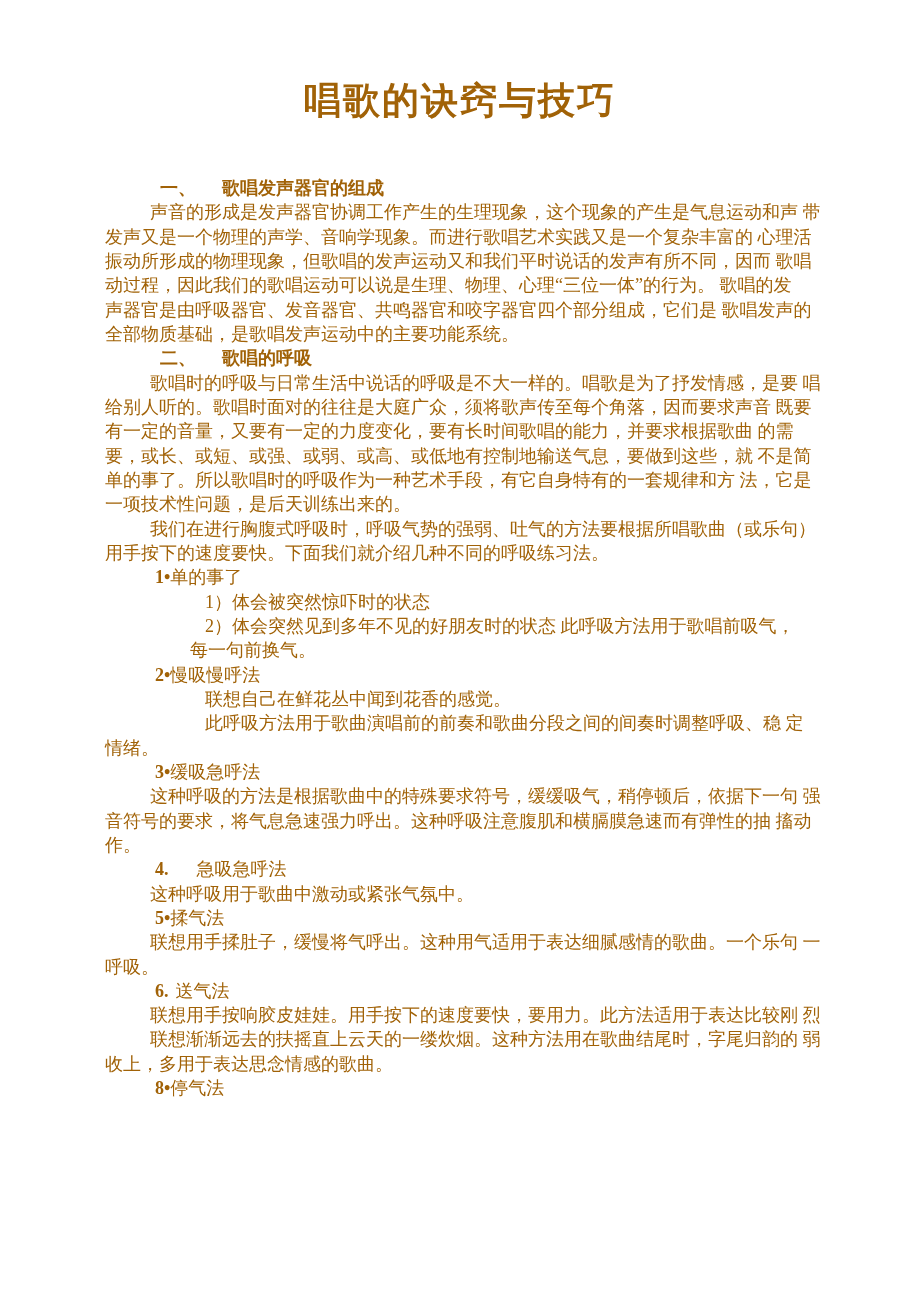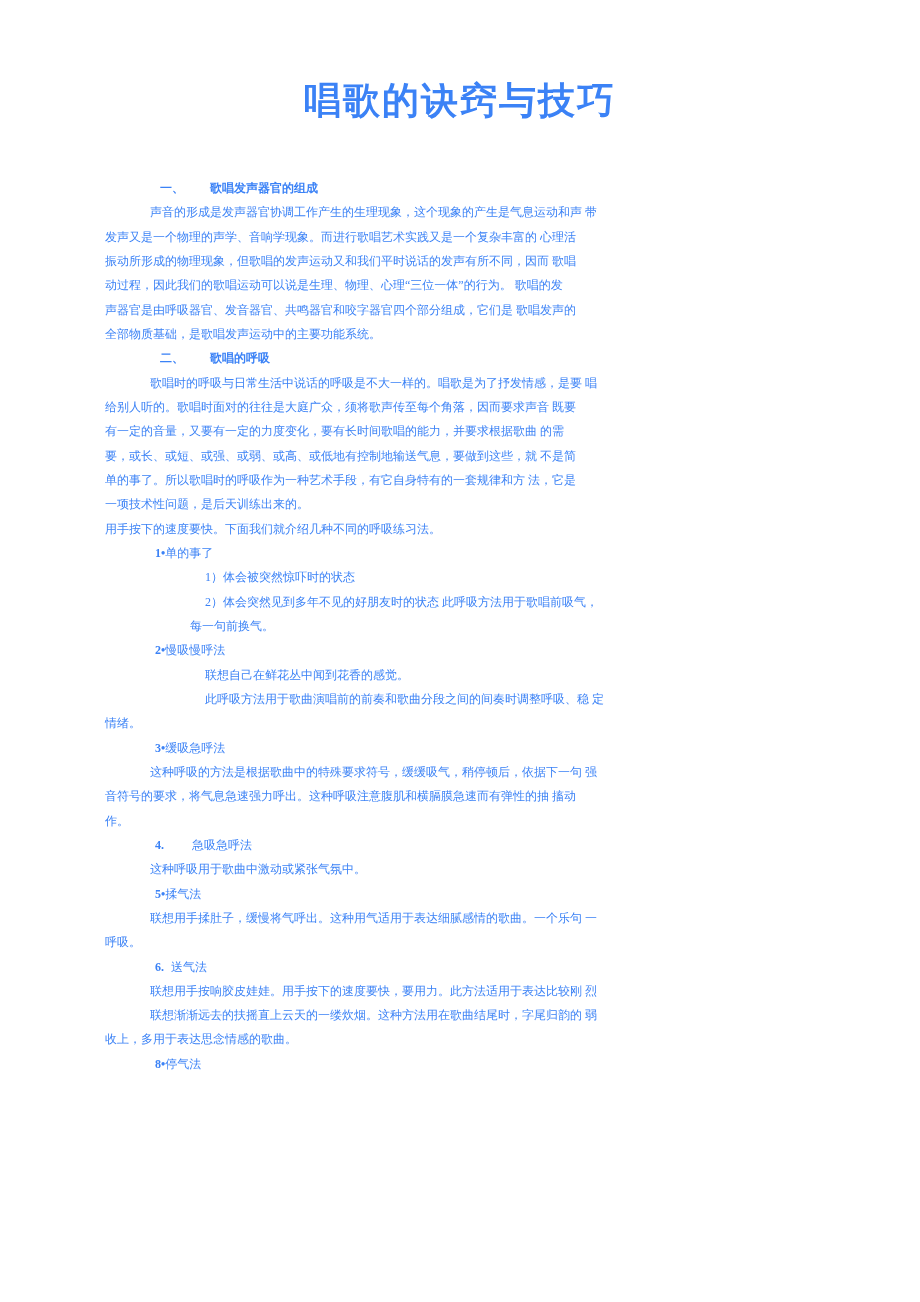--- a/index.html
+++ b/index.html
@@ -4,35 +4,35 @@
 <style>
   html, body { margin: 0; padding: 0; background: #e8e8e8; }
   .page {
     position: relative;
     width: 920px;
     height: 1302px;
     margin: 0 auto;
     background: #ffffff;
     overflow: hidden;
     font-family: "Liberation Serif", "DejaVu Serif", serif;
-    color: #3b82f6;
+    color: #a16207;
   }
   .content {
     padding: 78px 105px 0 105px;
   }
   .title {
     font-size: 37px;
     font-weight: bold;
     text-align: center;
     line-height: 46px;
     margin: 0 0 52px 0;
     letter-spacing: 2px;
   }
   .line {
-    font-size: 12px;
+    font-size: 18px;
     line-height: 24.33px;
     height: 24.33px;
     white-space: pre;
     overflow: visible;
   }
   .ind-first   { padding-left: 45px; }
   .ind-item    { padding-left: 50px; }
   .ind-heading { padding-left: 55px; font-weight: bold; }
   .ind-sub     { padding-left: 100px; }
   .ind-subcont { padding-left: 85px; }
@@ -59,20 +59,21 @@
     <div class="line">全部物质基础，是歌唱发声运动中的主要功能系统。</div>
 
     <div class="line ind-heading"><span class="num">二、</span><span class="h-gap"></span><span>歌唱的呼吸</span></div>
 
     <div class="line ind-first">歌唱时的呼吸与日常生活中说话的呼吸是不大一样的。唱歌是为了抒发情感，是要 唱</div>
     <div class="line">给别人听的。歌唱时面对的往往是大庭广众，须将歌声传至每个角落，因而要求声音 既要</div>
     <div class="line">有一定的音量，又要有一定的力度变化，要有长时间歌唱的能力，并要求根据歌曲 的需</div>
     <div class="line">要，或长、或短、或强、或弱、或高、或低地有控制地输送气息，要做到这些，就 不是简</div>
     <div class="line">单的事了。所以歌唱时的呼吸作为一种艺术手段，有它自身特有的一套规律和方 法，它是</div>
     <div class="line">一项技术性问题，是后天训练出来的。</div>
+    <div class="line ind-first">我们在进行胸腹式呼吸时，呼吸气势的强弱、吐气的方法要根据所唱歌曲（或乐句）</div>
     <div class="line">用手按下的速度要快。下面我们就介绍几种不同的呼吸练习法。</div>
 
     <div class="line ind-item"><span class="num">1•</span><span>单的事了</span></div>
     <div class="line ind-sub">1）体会被突然惊吓时的状态</div>
     <div class="line ind-sub">2）体会突然见到多年不见的好朋友时的状态 此呼吸方法用于歌唱前吸气，</div>
     <div class="line ind-subcont">每一句前换气。</div>
 
     <div class="line ind-item"><span class="num">2•</span><span>慢吸慢呼法</span></div>
     <div class="line ind-sub">联想自己在鲜花丛中闻到花香的感觉。</div>
     <div class="line ind-sub">此呼吸方法用于歌曲演唱前的前奏和歌曲分段之间的间奏时调整呼吸、稳 定</div>

